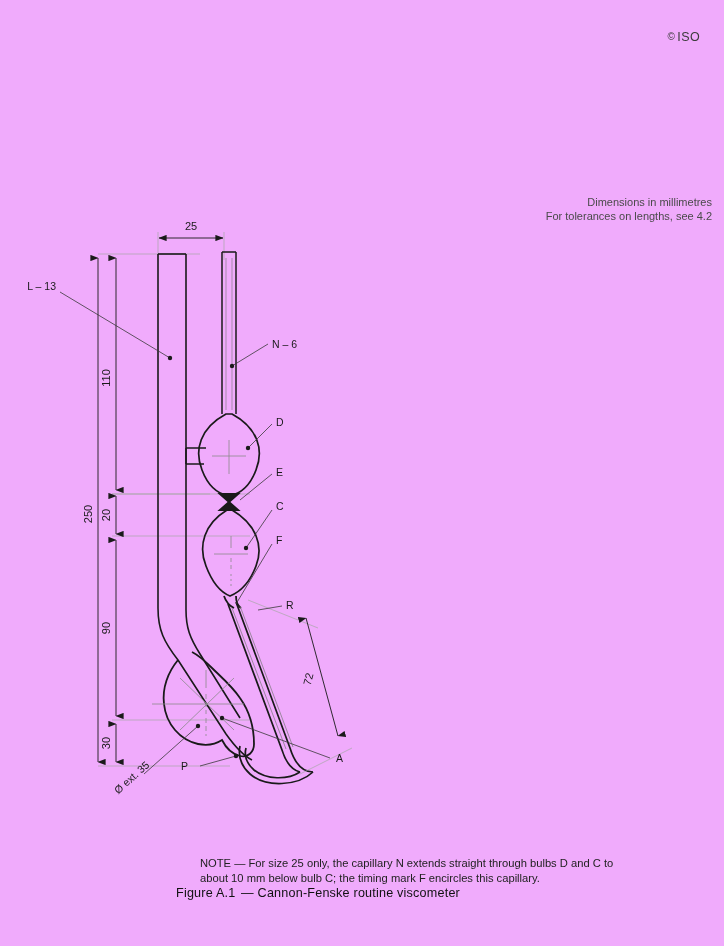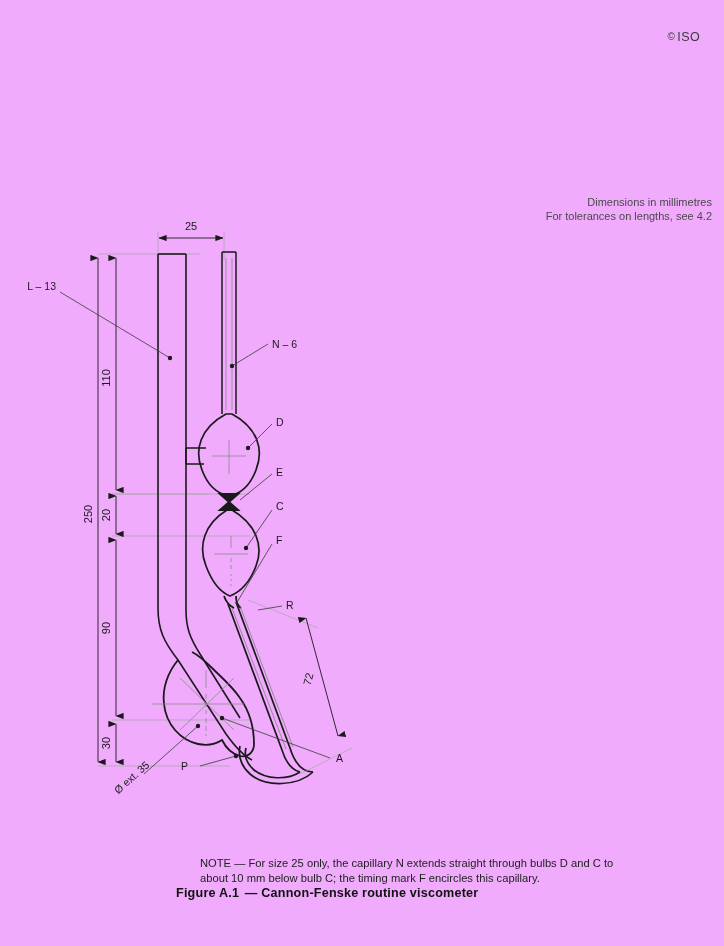--- a/index.html
+++ b/index.html
@@ -70,21 +70,21 @@
     line-height: 15.4px;
     color: #222;
     margin-left: 24px;
   }
   .figure-caption {
     position: absolute;
     left: 176px;
     top: 886px;
     width: 450px;
     font-size: 12.6px;
-    font-weight: bold;
+    font-weight: normal;
     color: #111;
     letter-spacing: 0.2px;
   }
   .figure-caption .num { margin-right: 2px; }
 </style>
 </head>
 <body>
 
 <div class="page">
 

